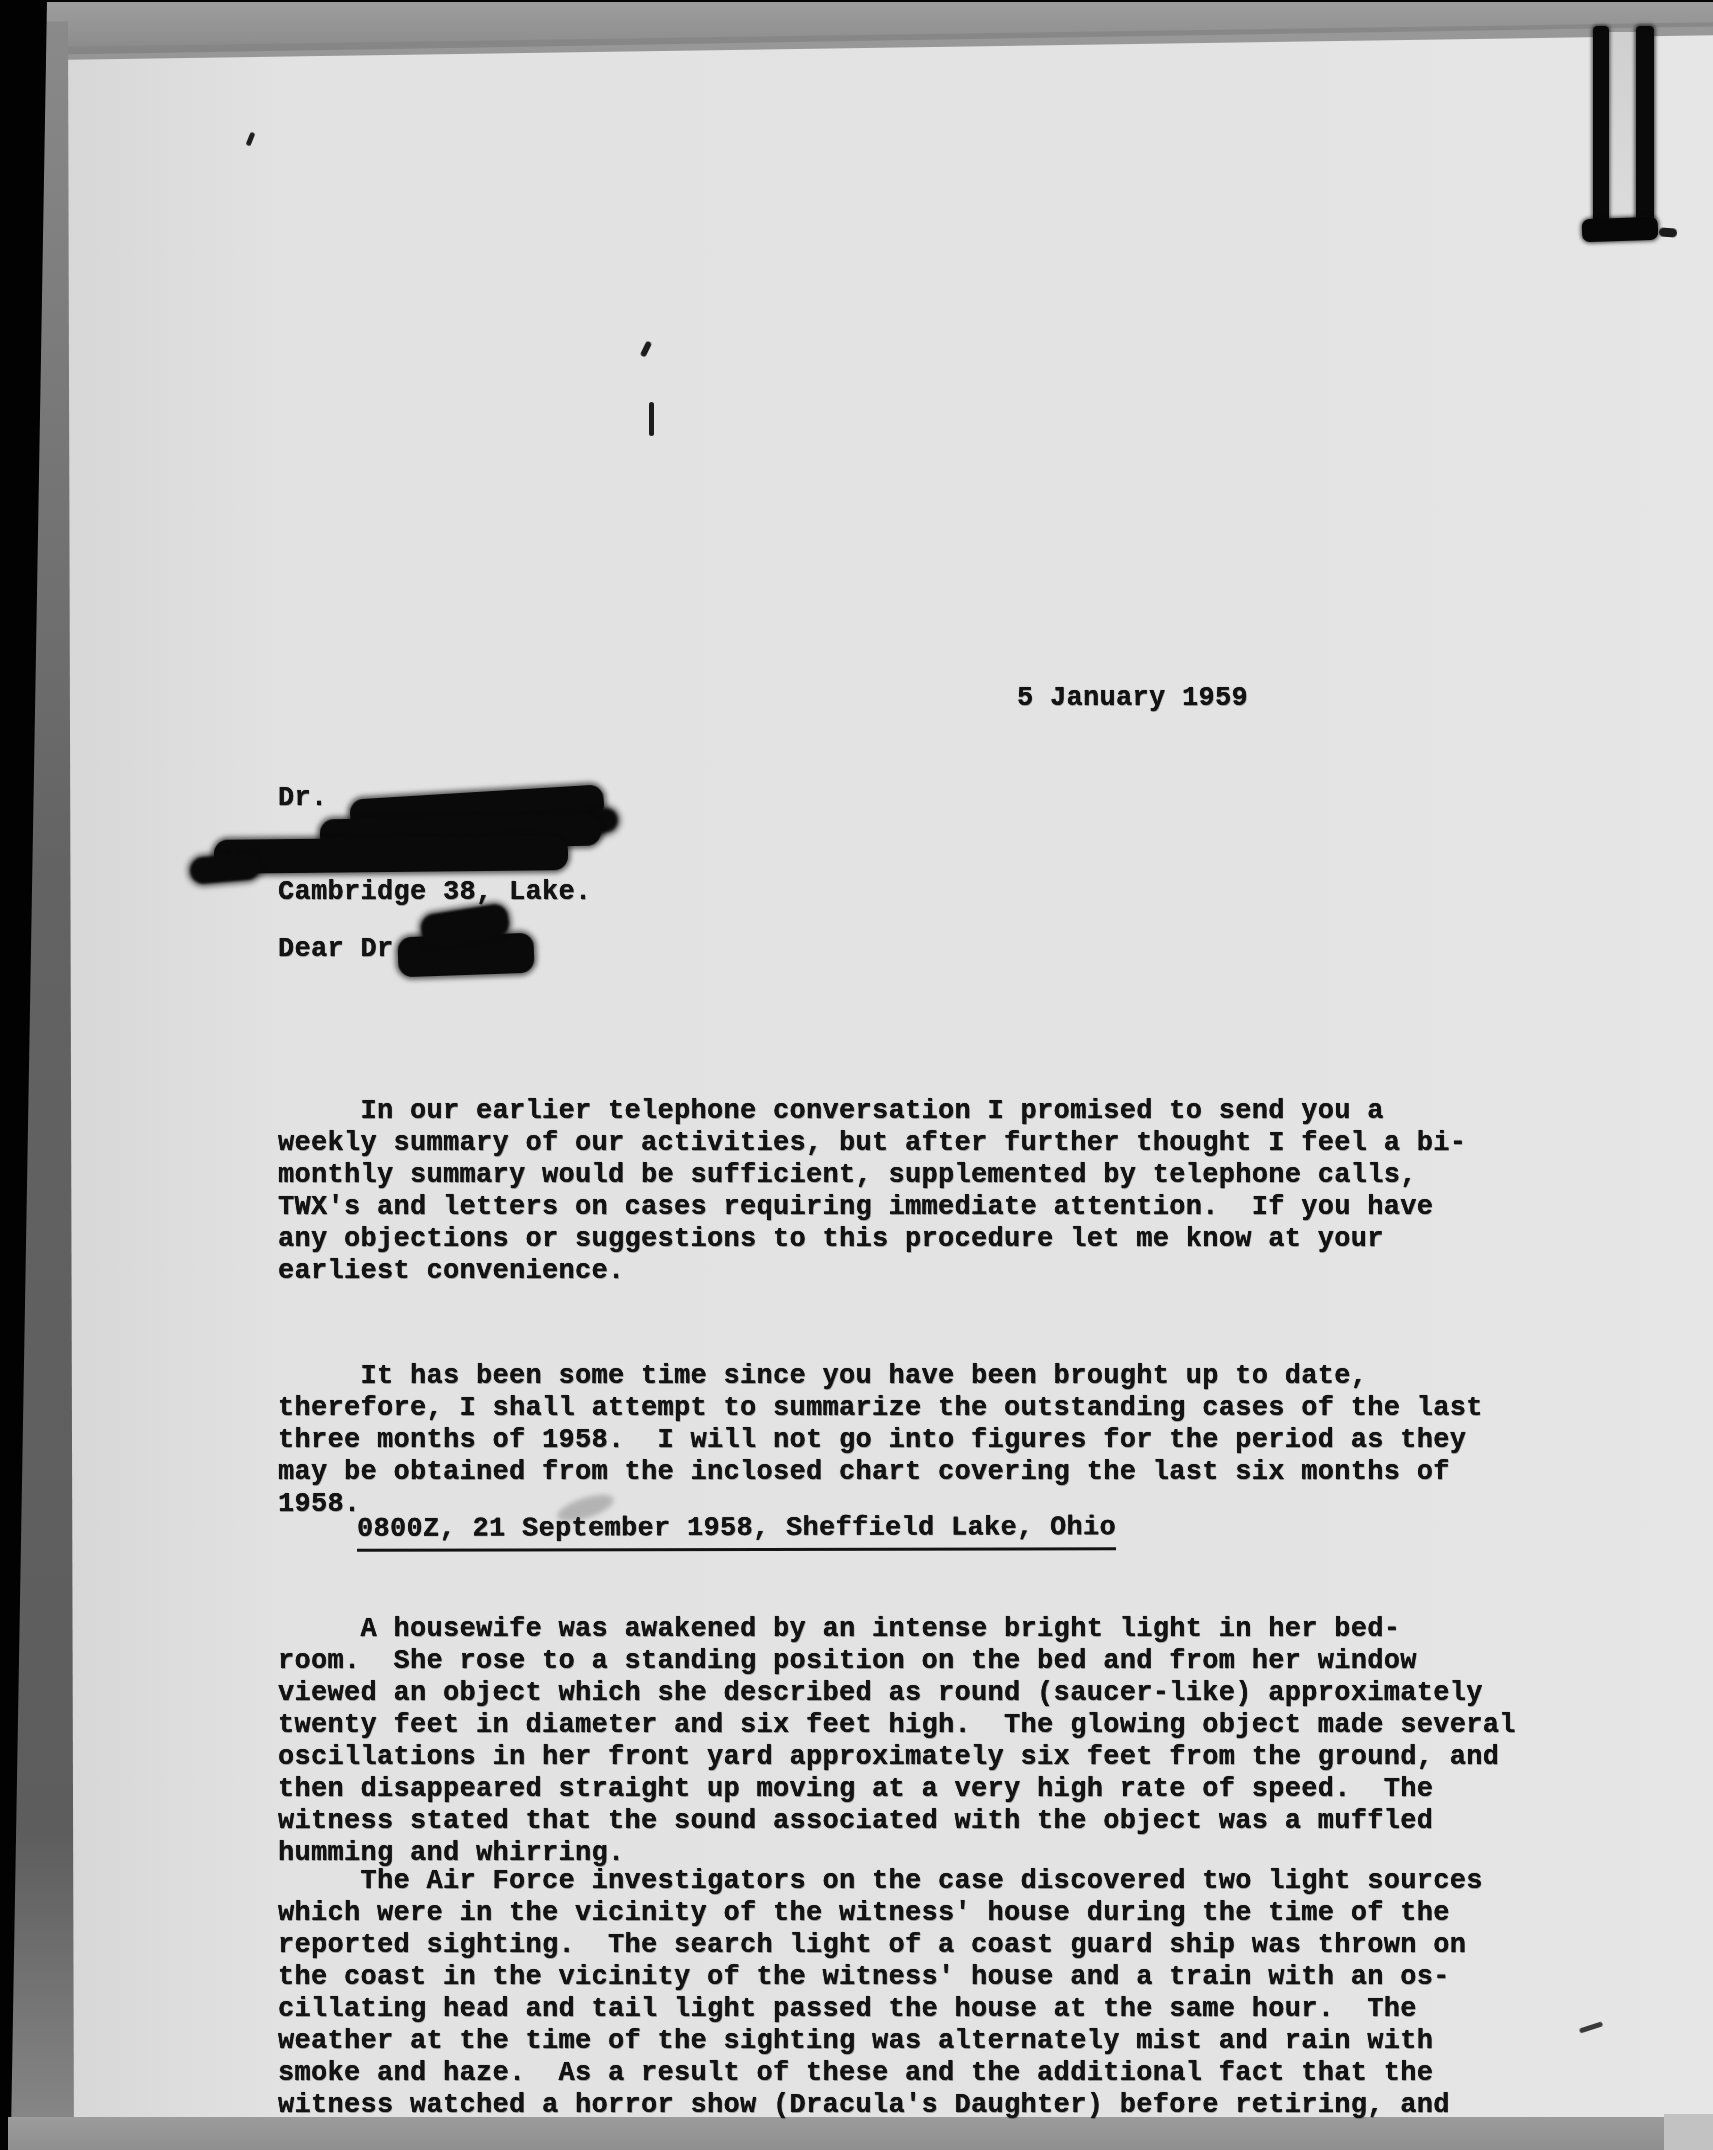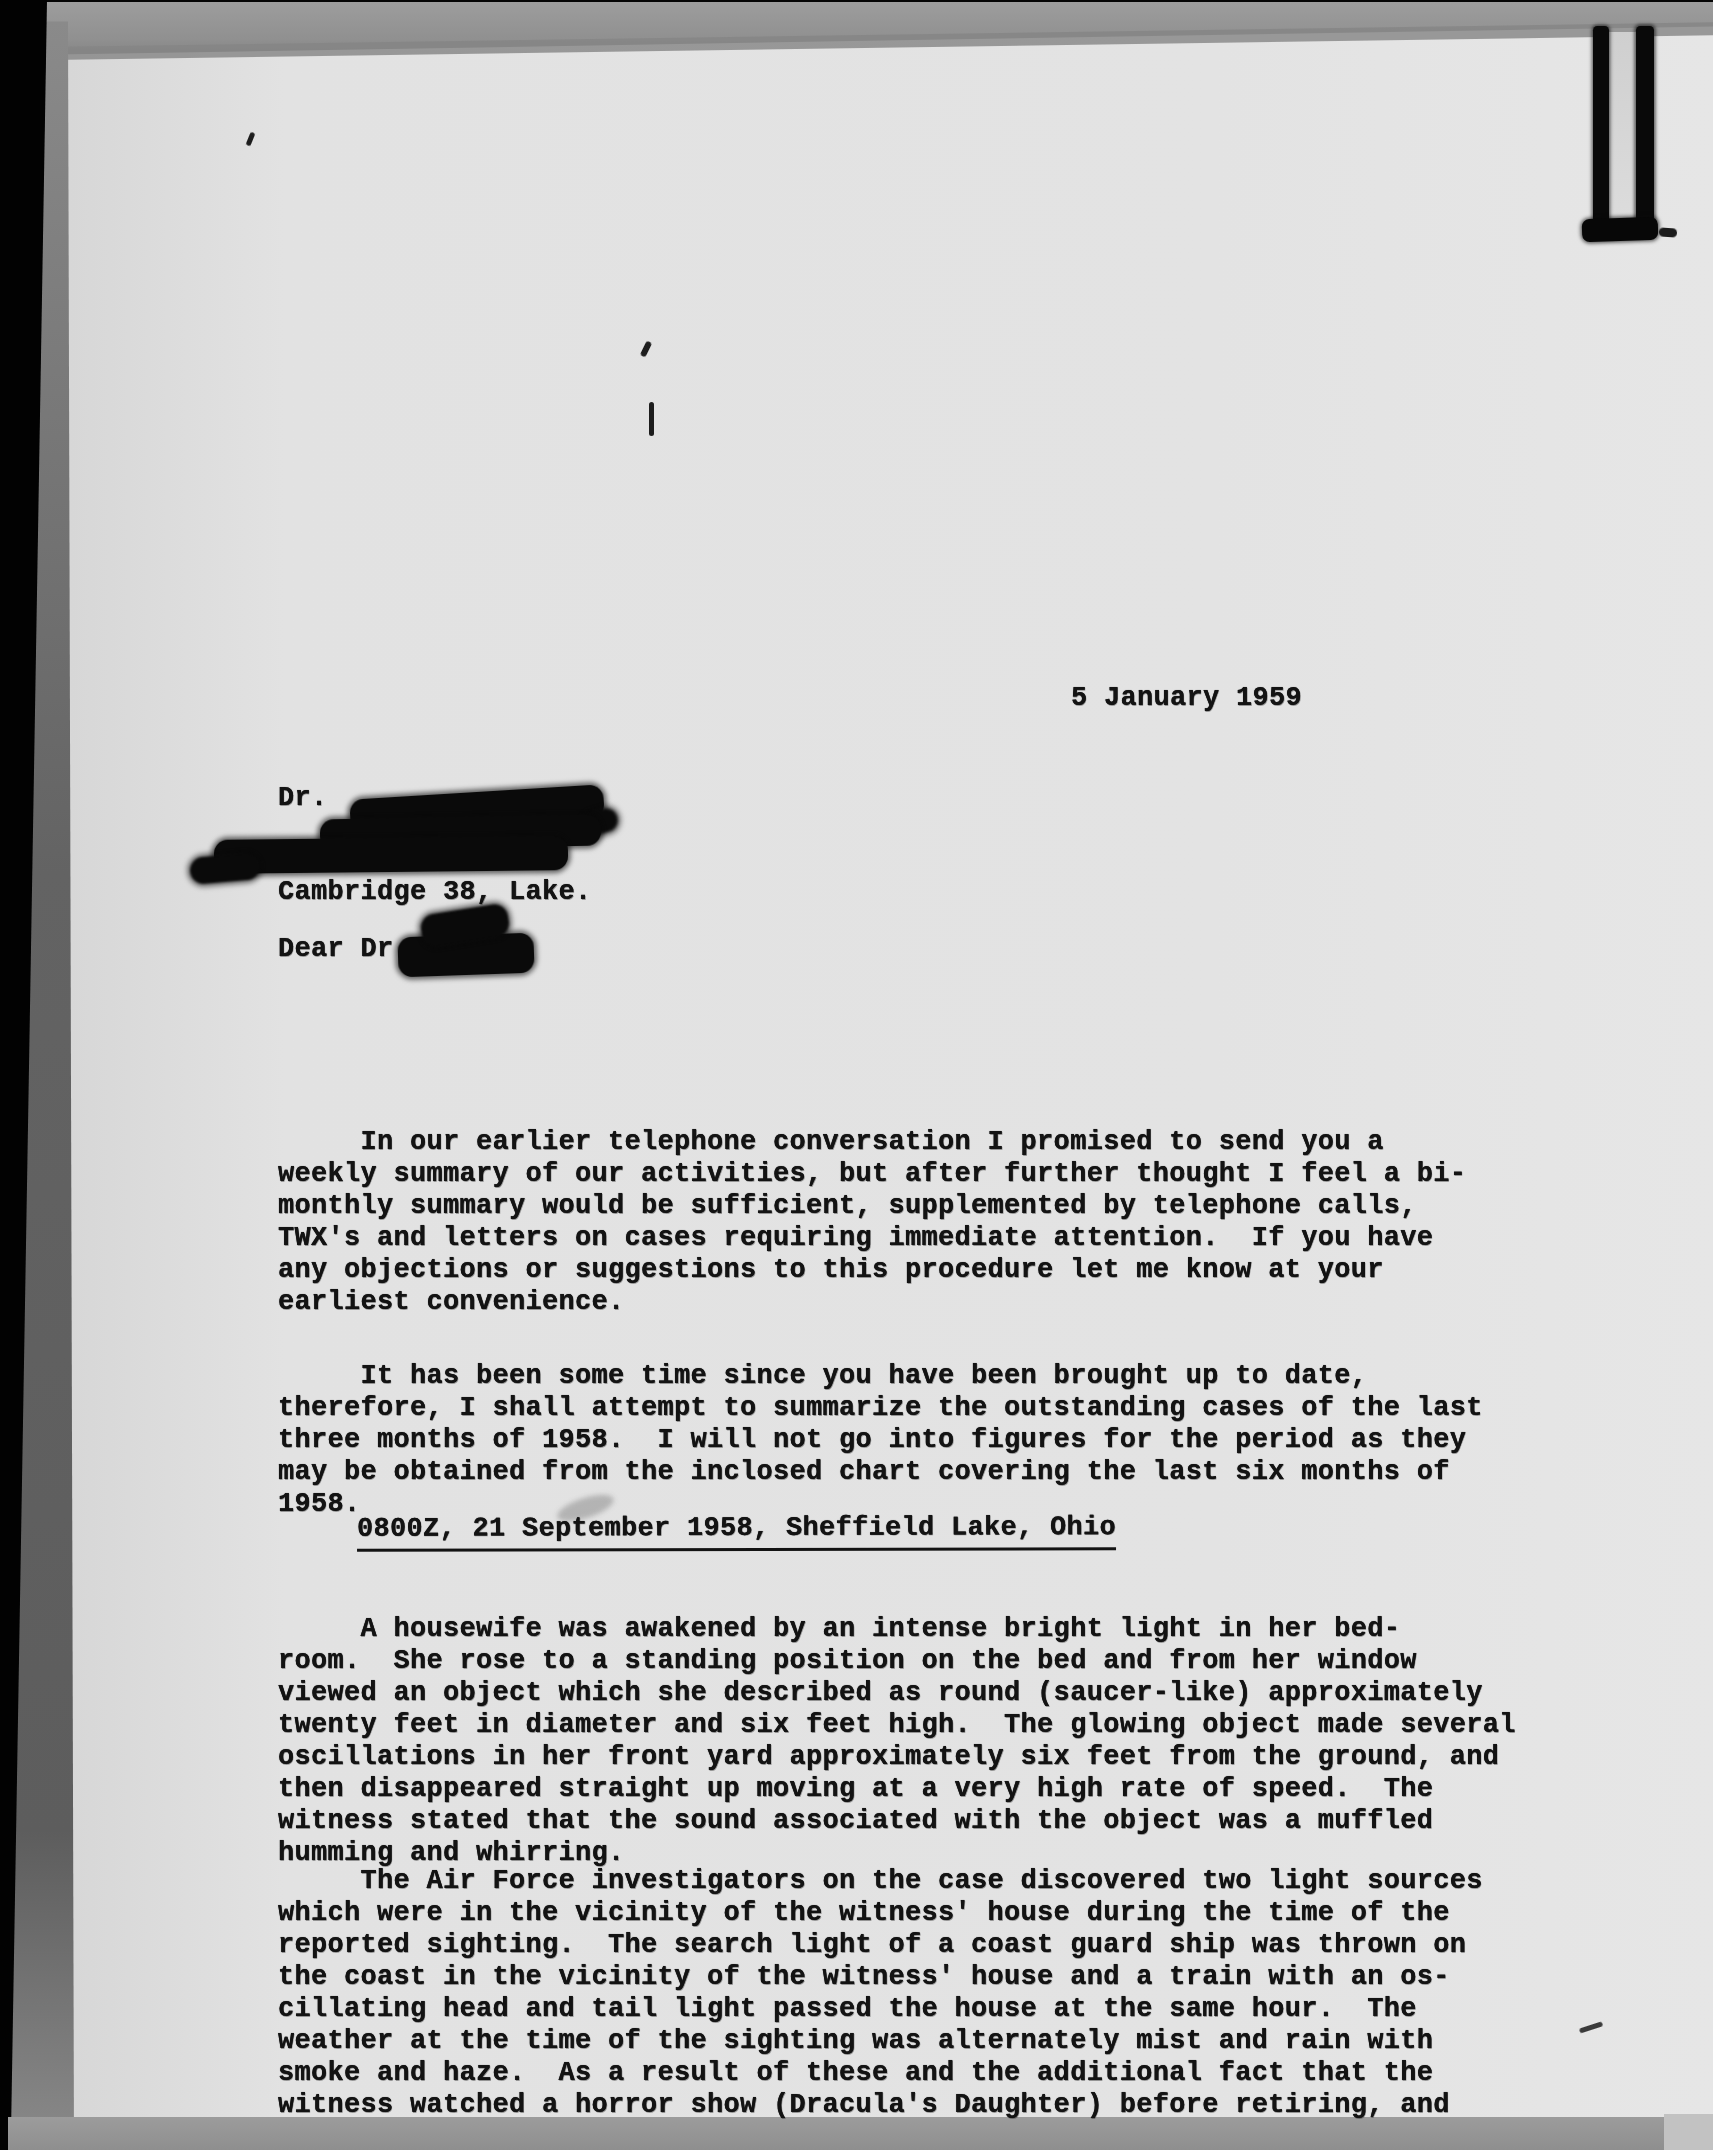--- a/index.html
+++ b/index.html
@@ -61,26 +61,26 @@
     border-radius:4.3px;transform:rotate(4deg);filter:blur(0.5px);
   }
   
   .typed{
     position:absolute;left:278px;
     color:#131313;font-weight:bold;font-size:27px;line-height:32px;
     white-space:pre;letter-spacing:0.3px;
     text-shadow:0 0 0.7px rgba(0,0,0,.95),0.6px 0.6px 0 rgba(25,25,25,.35);
   }
   .line{white-space:pre;}
-  .date-line{left:1071px;top:682px;}
+  .date-line{left:1017px;top:682px;}
   .addr-dr{top:782px;}
   .addr-city{top:876px;}
   .salutation{top:933px;}
   .block-p1{top:996px;}
-  .block-p2{top:1126px;}
+  .block-p2{top:1095px;}
   .block-p3{top:1360px;}
   .case-heading{
     left:357px;top:1512px;
     border-bottom:3.7px solid #131313;padding-bottom:3.7px;
     transform:rotate(-.12deg);
   }
   .block-p4{top:1581px;margin-top:32px;}
   .block-p5{top:1865px;z-index:3;}
   
   .blob{

